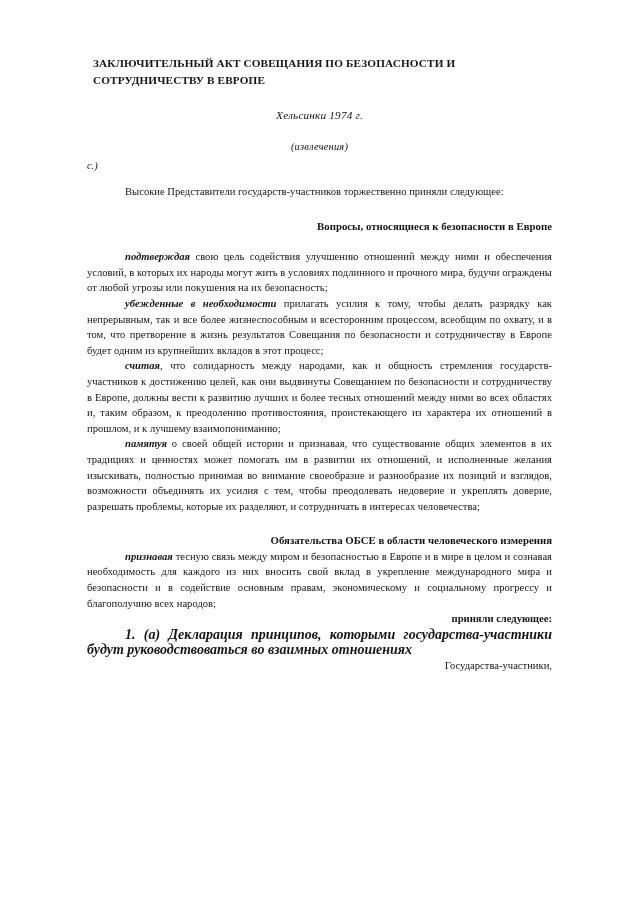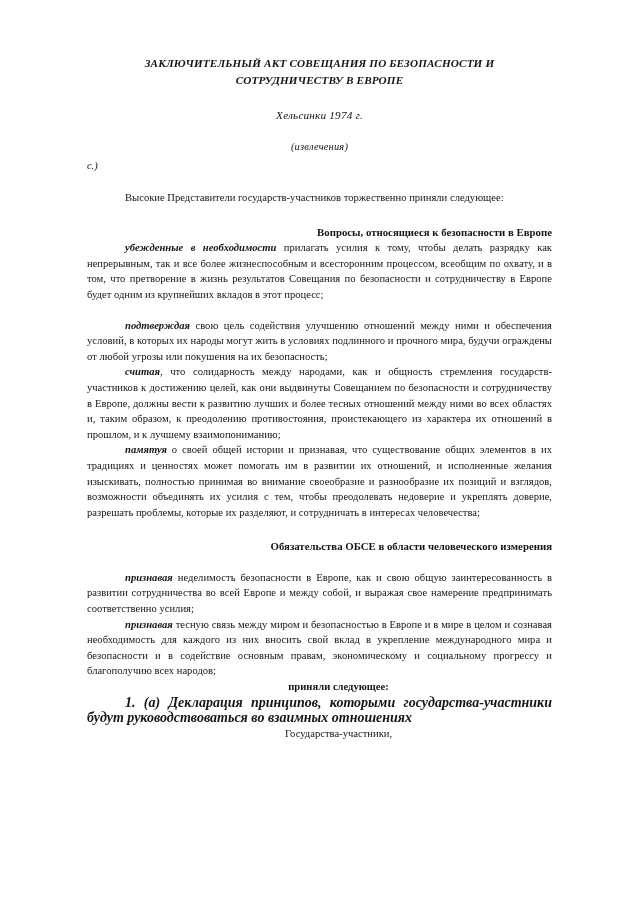--- a/index.html
+++ b/index.html
@@ -16,28 +16,27 @@
   }
   #page {
     position: relative;
     width: 640px;
     height: 905px;
     background: #ffffff;
     box-sizing: border-box;
     padding: 55px 88px 0 87px;
   }
   .doc-title {
-    text-align: center;
+    text-align: left;
     font-weight: bold;
     font-size: 11.2px;
     line-height: 17px;
     letter-spacing: 0.15px;
     margin: 0 0 0 0;
     padding: 0 6px;
-    font-style: italic;
   }
   .subtitle-place {
     text-align: center;
     font-style: italic;
     font-size: 11.2px;
     margin: 20px 0 0 0;
     letter-spacing: 0.2px;
   }
   .subtitle-excerpt {
     text-align: center;
@@ -55,21 +54,21 @@
   p.body-par {
     text-align: justify;
     font-size: 10.6px;
     line-height: 15.6px;
     margin: 0;
     text-indent: 38px;
     -webkit-hyphens: none;
     hyphens: none;
   }
   p.gap-before { margin-top: 15px; }
-  p.gap-before-lg { margin-top: 19px; }
+  p.gap-before-lg { margin-top: 13px; }
   h2.section-head {
     text-align: right;
     font-weight: bold;
     font-size: 10.8px;
     line-height: 15.6px;
     margin: 19px 0 0 0;
     text-indent: 38px;
   }
   .lead-em {
     font-style: italic;
@@ -79,21 +78,21 @@
   p.italic-bold-par {
     text-align: justify;
     font-size: 14px;
     line-height: 15.6px;
     margin: 0;
     text-indent: 38px;
     font-style: italic;
     font-weight: bold;
   }
   p.plain-par {
-    text-align: center;
+    text-align: right;
     font-size: 10.6px;
     line-height: 15.6px;
     margin: 0;
     text-indent: 38px;
   }
   .nogap { margin-top: 0; }
 </style>
 </head>
 <body>
 
@@ -107,41 +106,38 @@
   <div class="subtitle-place">Хельсинки 1974 г.</div>
 
   <div class="subtitle-excerpt">(извлечения)</div>
 
   <div class="page-marker">с.)</div>
 
   <p class="body-par gap-before-lg">Высокие Представители государств-участников торжественно приняли следующее:</p>
 
   <h2 class="section-head">Вопросы, относящиеся к безопасности в Европе</h2>
 
+  <p class="body-par gap-before">
+    <span class="lead-em">подтверждая</span><span> свою цель содействия улучшению отношений между ними и обеспечения условий, в которых их народы могут жить в условиях подлинного и прочного мира, будучи ограждены от любой угрозы или покушения на их безопасность;</span>
+  </p>
+
   <p class="body-par nogap">
     <span class="lead-em">убежденные в необходимости</span><span> прилагать усилия к тому, чтобы делать разрядку как непрерывным, так и все более жизнеспособным и всесторонним процессом, всеобщим по охвату, и в том, что претворение в жизнь результатов Совещания по безопасности и сотрудничеству в Европе будет одним из крупнейших вкладов в этот процесс;</span>
-  </p>
-
-  <p class="body-par gap-before">
-    <span class="lead-em">подтверждая</span><span> свою цель содействия улучшению отношений между ними и обеспечения условий, в которых их народы могут жить в условиях подлинного и прочного мира, будучи ограждены от любой угрозы или покушения на их безопасность;</span>
   </p>
 
   <p class="body-par nogap">
     <span class="lead-em">считая</span><span>, что солидарность между народами, как и общность стремления государств-участников к достижению целей, как они выдвинуты Совещанием по безопасности и сотрудничеству в Европе, должны вести к развитию лучших и более тесных отношений между ними во всех областях и, таким образом, к преодолению противостояния, проистекающего из характера их отношений в прошлом, и к лучшему взаимопониманию;</span>
   </p>
 
   <p class="body-par nogap">
     <span class="lead-em">памятуя</span><span> о своей общей истории и признавая, что существование общих элементов в их традициях и ценностях может помогать им в развитии их отношений, и исполненные желания изыскивать, полностью принимая во внимание своеобразие и разнообразие их позиций и взглядов, возможности объединять их усилия с тем, чтобы преодолевать недоверие и укреплять доверие, разрешать проблемы, которые их разделяют, и сотрудничать в интересах человечества;</span>
   </p>
 
   <h2 class="section-head">Обязательства ОБСЕ в области человеческого измерения</h2>
 
-  <p class="body-par gap-before">
-    <span class="lead-em">признавая</span><span> неделимость безопасности в Европе, как и свою общую заинтересованность в развитии сотрудничества во всей Европе и между собой, и выражая свое намерение предпринимать соответственно усилия;</span>
-  </p>
 
   <p class="body-par nogap">
     <span class="lead-em">признавая</span><span> тесную связь между миром и безопасностью в Европе и в мире в целом и сознавая необходимость для каждого из них вносить свой вклад в укрепление международного мира и безопасности и в содействие основным правам, экономическому и социальному прогрессу и благополучию всех народов;</span>
   </p>
 
   <p class="plain-par gap-before-lg bold-plain">приняли следующее:</p>
 
   <p class="italic-bold-par gap-before-lg">1. (а) Декларация принципов, которыми государства-участники будут руководствоваться во взаимных отношениях</p>
 
   <p class="plain-par gap-before-lg">Государства-участники,</p>

